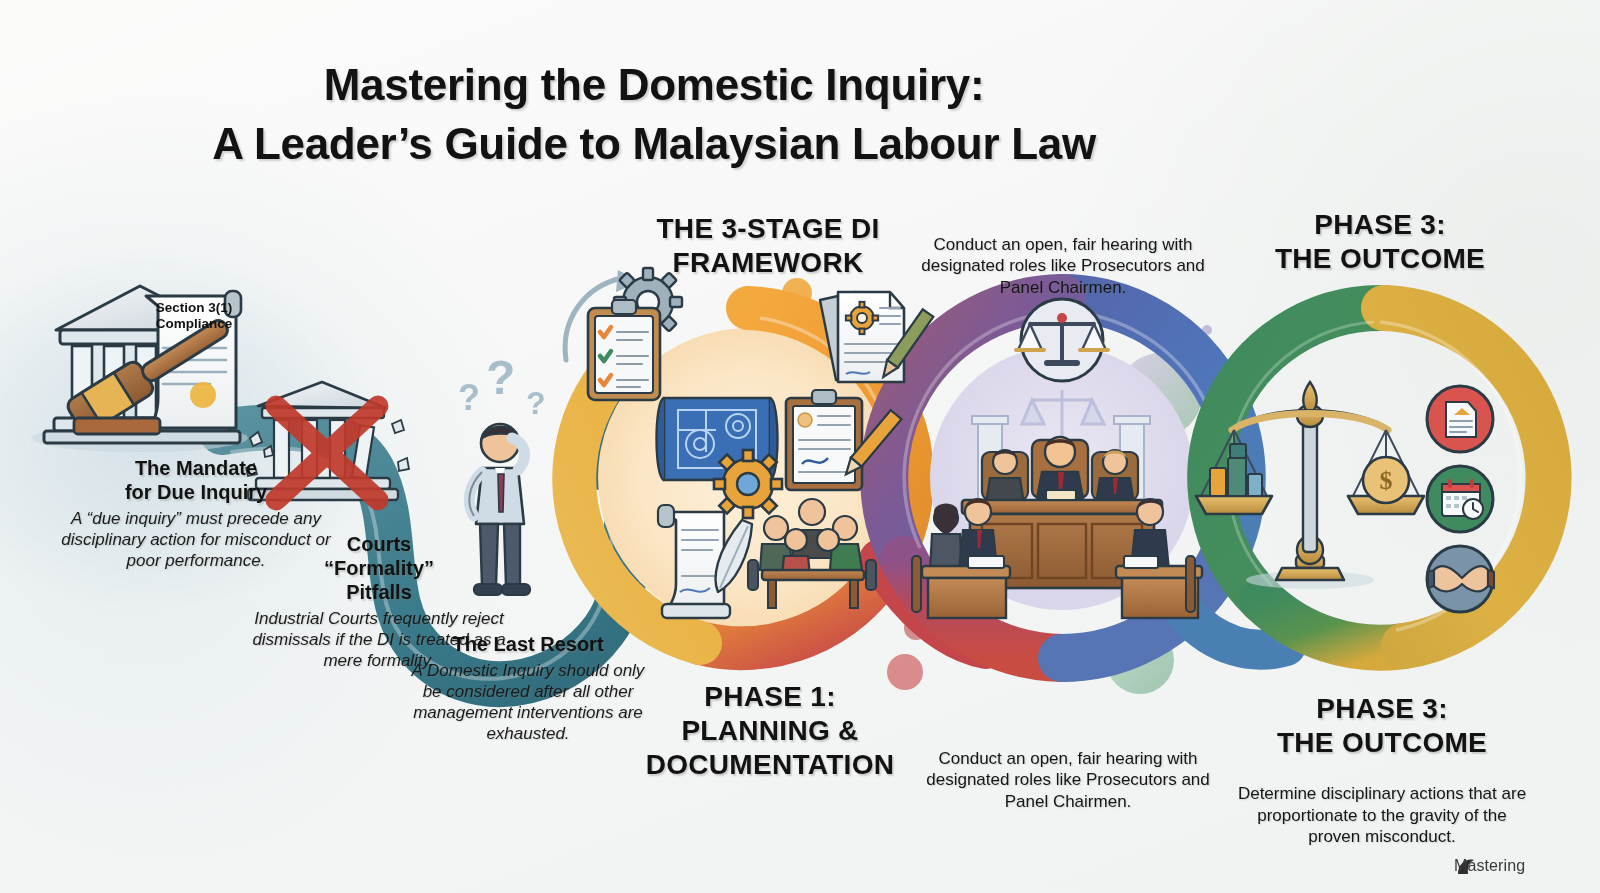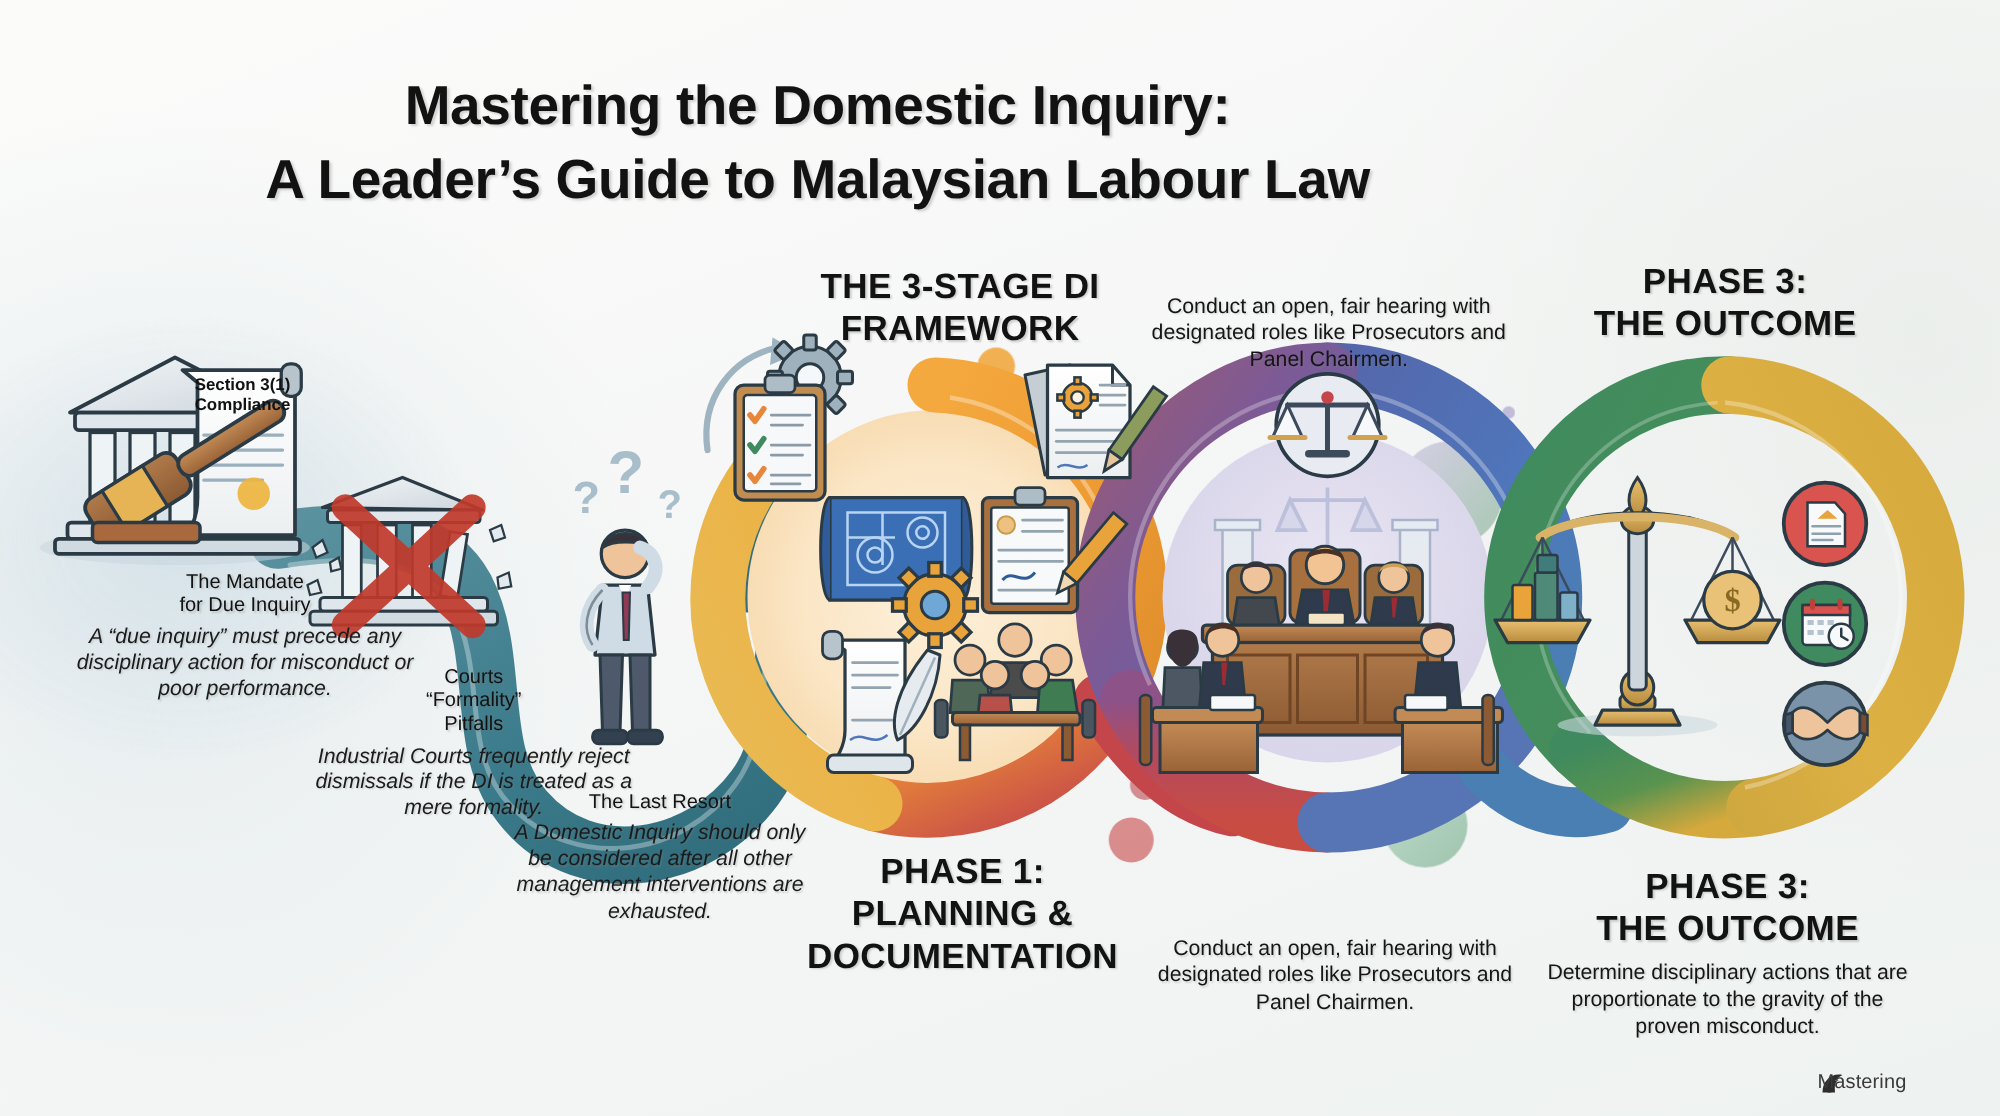--- a/index.html
+++ b/index.html
@@ -24,21 +24,21 @@
     left:0;top:26px;width:1308px;text-align:center;
     font-size:44px;font-weight:bold;line-height:1.34;
     letter-spacing:-0.3px;
     text-shadow:2px 2px 2px rgba(120,120,120,.30);
     margin-top:30px;
   }
   .title .l2{display:block;}
 
   .hdr{font-weight:bold;font-size:28px;line-height:1.22;letter-spacing:.3px;
        text-shadow:1.5px 1.5px 1.6px rgba(120,120,120,.33);text-align:center;}
-  .cap-h{font-weight:normal;font-size:16px;line-height:1.2;
+  .cap-h{font-weight:bold;font-size:20px;line-height:1.2;
        text-shadow:1.5px 1.5px 1.6px rgba(120,120,120,.30);}
   .cap-b{font-size:17px;line-height:1.23;color:#1b1b1b;
        text-shadow:1.2px 1.2px 1.4px rgba(130,130,130,.28);font-style:italic;}
   .body-only{font-size:17px;line-height:1.25;color:#151515;
        text-shadow:1.2px 1.2px 1.4px rgba(130,130,130,.26);}
 
   .c{text-align:center;}
 
   
   #blk-mandate{left:48px;top:456px;width:296px;}
@@ -633,21 +633,21 @@
   </div>
 
   <div class="tx c" id="blk-phase3-top">
     <div class="hdr" style="white-space:pre-line">PHASE 3:
 THE OUTCOME</div>
   </div>
 
   <div class="tx c" id="blk-phase3-bot">
     <div class="hdr" style="white-space:pre-line">PHASE 3:
 THE OUTCOME</div>
-    <div class="body-only" style="margin-top:7px">Determine disciplinary actions that are proportionate to the gravity of the proven misconduct.</div>
+    <div class="body-only" style="margin-top:23px">Determine disciplinary actions that are proportionate to the gravity of the proven misconduct.</div>
   </div>
 
   <div class="tx c" style="left:148px;top:300px;width:92px;font-size:13.5px;font-weight:bold;line-height:1.18;white-space:pre-line;">Section 3(1)
 Compliance</div>
 
   <div id="watermark">
     <span class="wm-text">Mastering</span>
   </div>
 
 </div>

